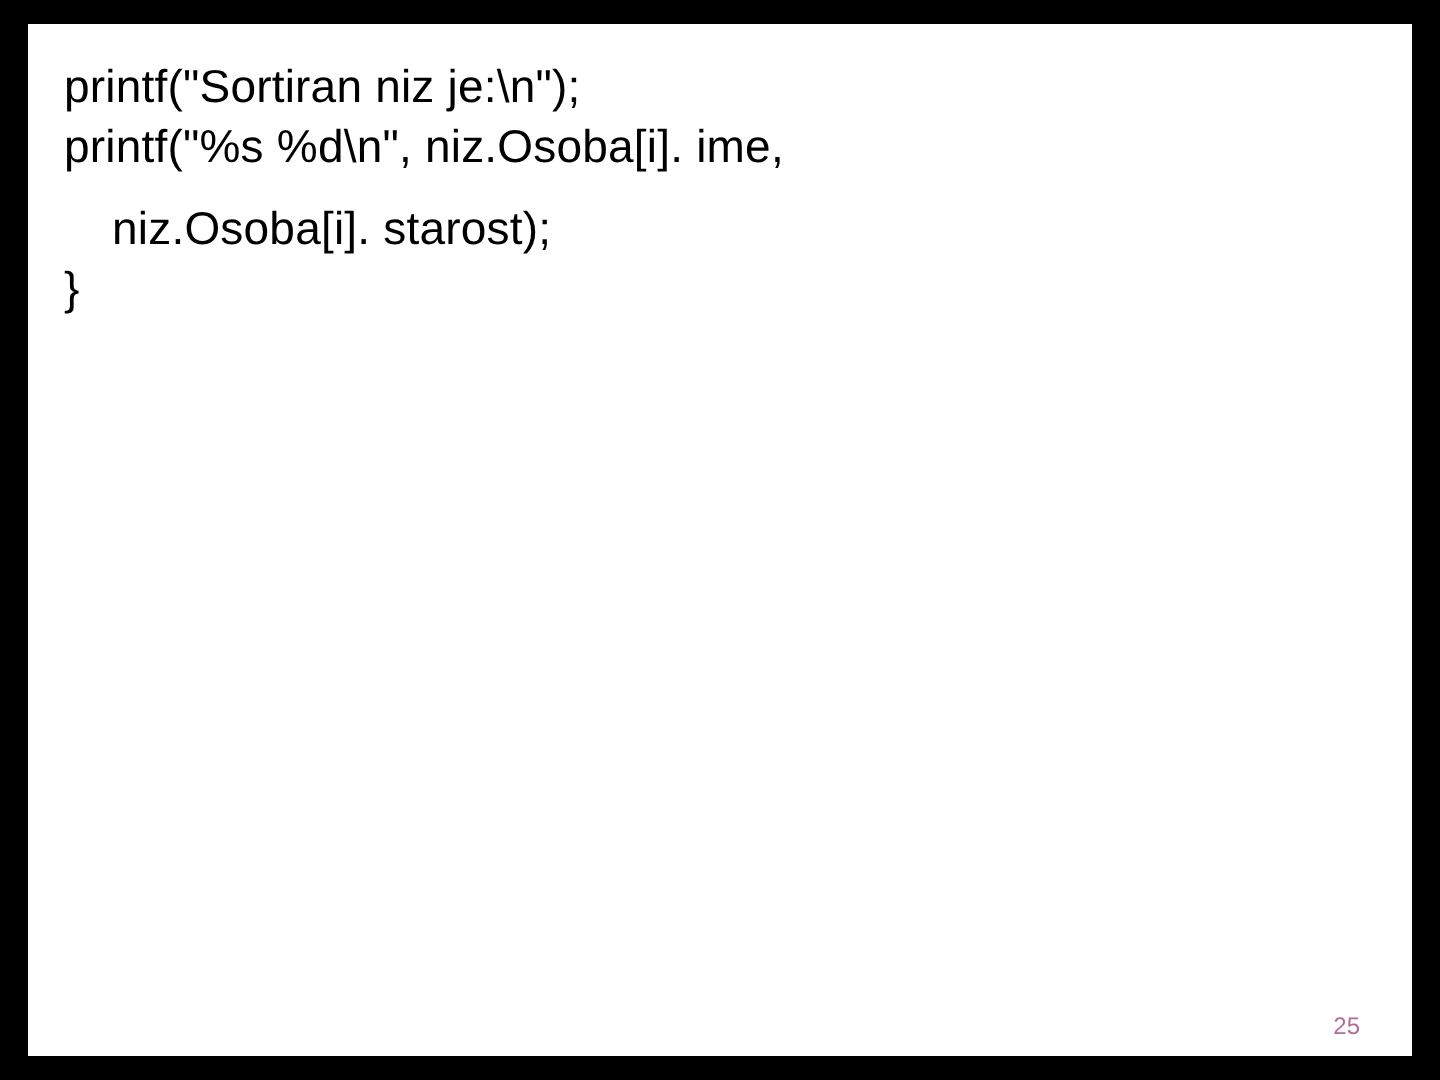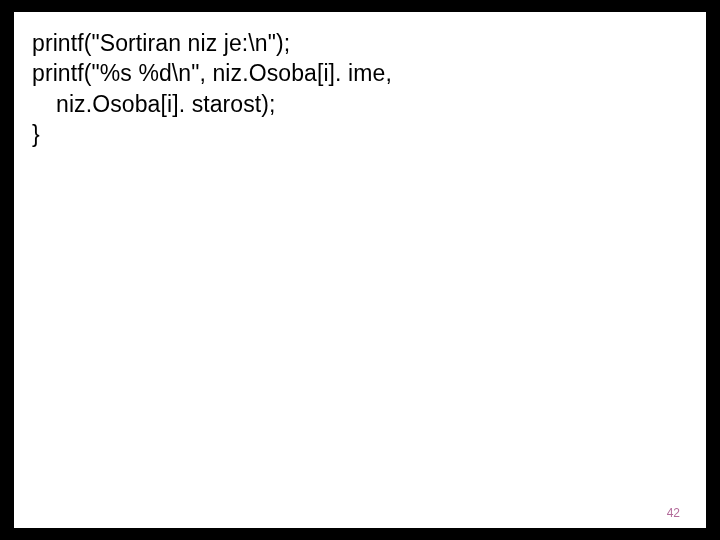--- a/index.html
+++ b/index.html
@@ -22,31 +22,32 @@
   }
   .code-line {
     font-size: 23px;
     line-height: 1.32;
     color: #000;
     white-space: pre-wrap;
     letter-spacing: 0.1px;
   }
   .indent {
     padding-left: 24px;
+    margin-top: 10px;
   }
   .page-num {
     position: absolute;
     right: 26px;
     bottom: 8px;
     font-size: 12px;
     color: #b36b9a;
   }
 </style>
 </head>
 <body>
 
 <div class="slide">
   <div class="code-line">printf("Sortiran niz je:\n");</div>
   <div class="code-line">printf("%s %d\n", niz.Osoba[i]. ime,</div>
   <div class="code-line indent">niz.Osoba[i]. starost);</div>
   <div class="code-line">}</div>
-  <div class="page-num">42</div>
+  <div class="page-num">25</div>
 </div>
 
 </body></html>

